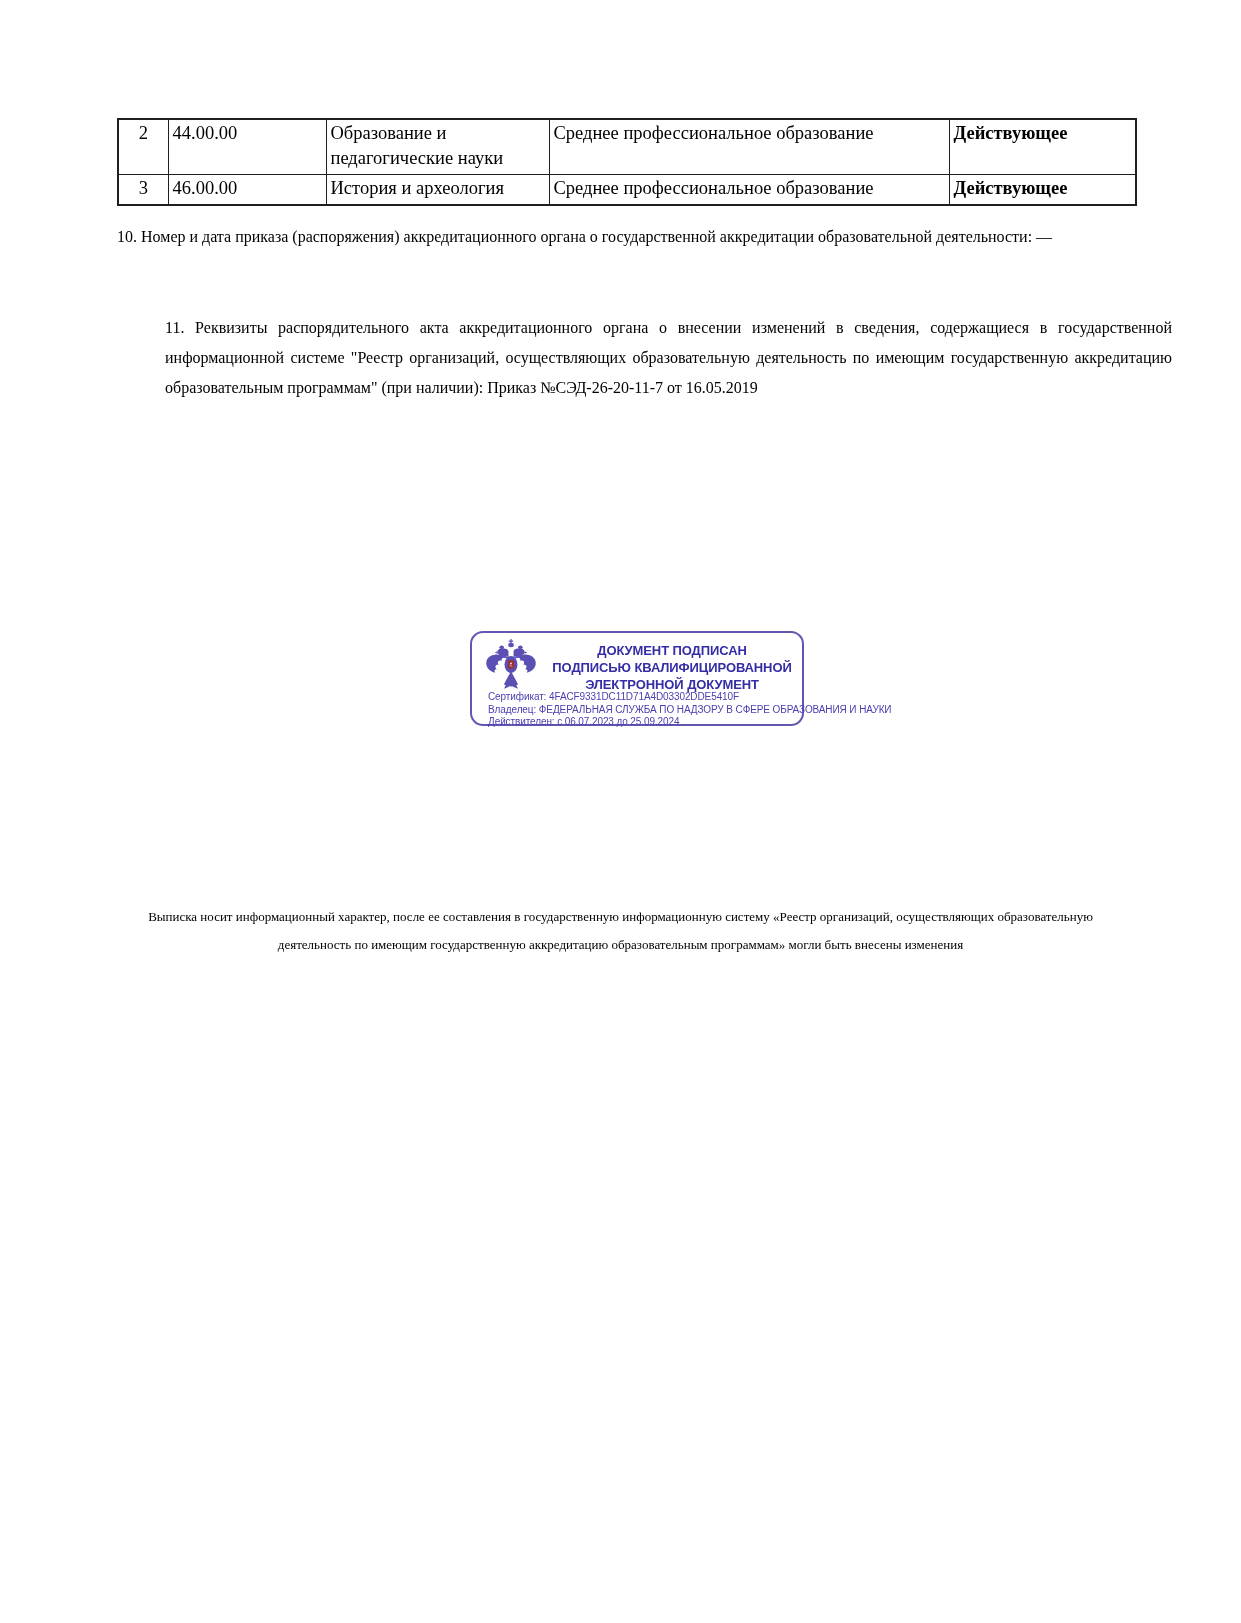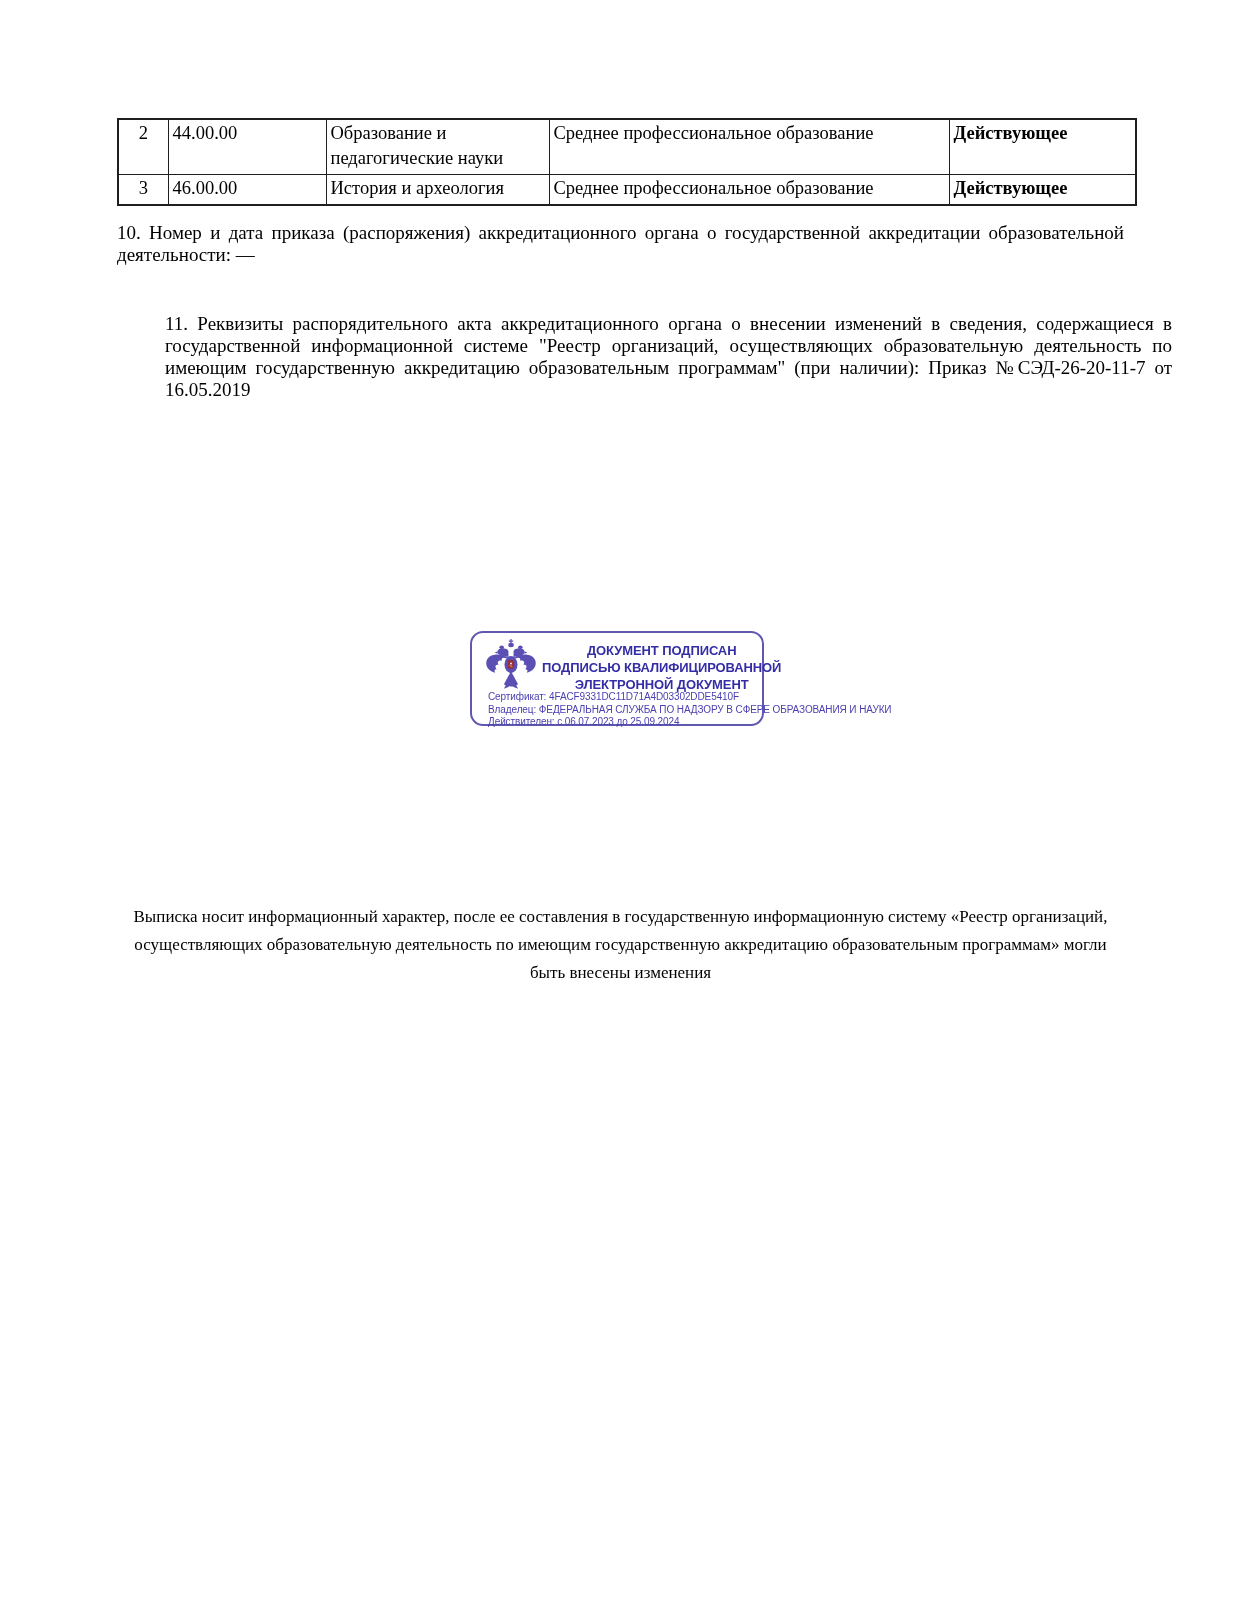--- a/index.html
+++ b/index.html
@@ -31,31 +31,31 @@
   }
   td.c-num    { text-align: center; }
   td.c-status { text-align: left; font-weight: bold; }
   tr.r1 td { height: 52px; }
   tr.r2 td { height: 30px; }
 
   
   p.bodytext {
     position: absolute; left: 117px; width: 1007px;
     margin: 0;
-    font-size: 19px; line-height: 22px;
+    font-size: 16px; line-height: 30px;
     text-align: justify;
   }
   #p10 { top: 222px; }
   #p11 { top: 313px; margin-left: 48px; }
   #p12 { top: 469px; }
 
   
   .stamp {
     position: absolute; top: 631px; left: 470px;
-    width: 294px; height: 95px;
+    width: 334px; height: 95px;
     border: 2px solid #6058b0;
     border-radius: 13px;
     background: #ffffff;
     color: #3b33a8;
     font-family: "Liberation Sans", sans-serif;
   }
   .stamp-top { display: flex; align-items: flex-start; }
   .emblem { flex: 0 0 auto; margin: 6px 2px 0 10px; }
   .stamp-titles {
     flex: 1 1 auto;
@@ -71,21 +71,21 @@
     position: absolute; left: 16px; top: 58px; right: 4px;
     font-size: 10px; line-height: 12.6px;
     letter-spacing: -0.1px;
     color: #4a3fb0;
     white-space: nowrap;
   }
 
   
   .footer-note {
     position: absolute; top: 903px; left: 120px; width: 1001px;
-    font-size: 17px; line-height: 28px;
+    font-size: 13px; line-height: 28px;
     text-align: center;
   }
 </style>
 </head>
 <body>
 
 <div class="page">
 
   <table class="accred">
     <colgroup>

